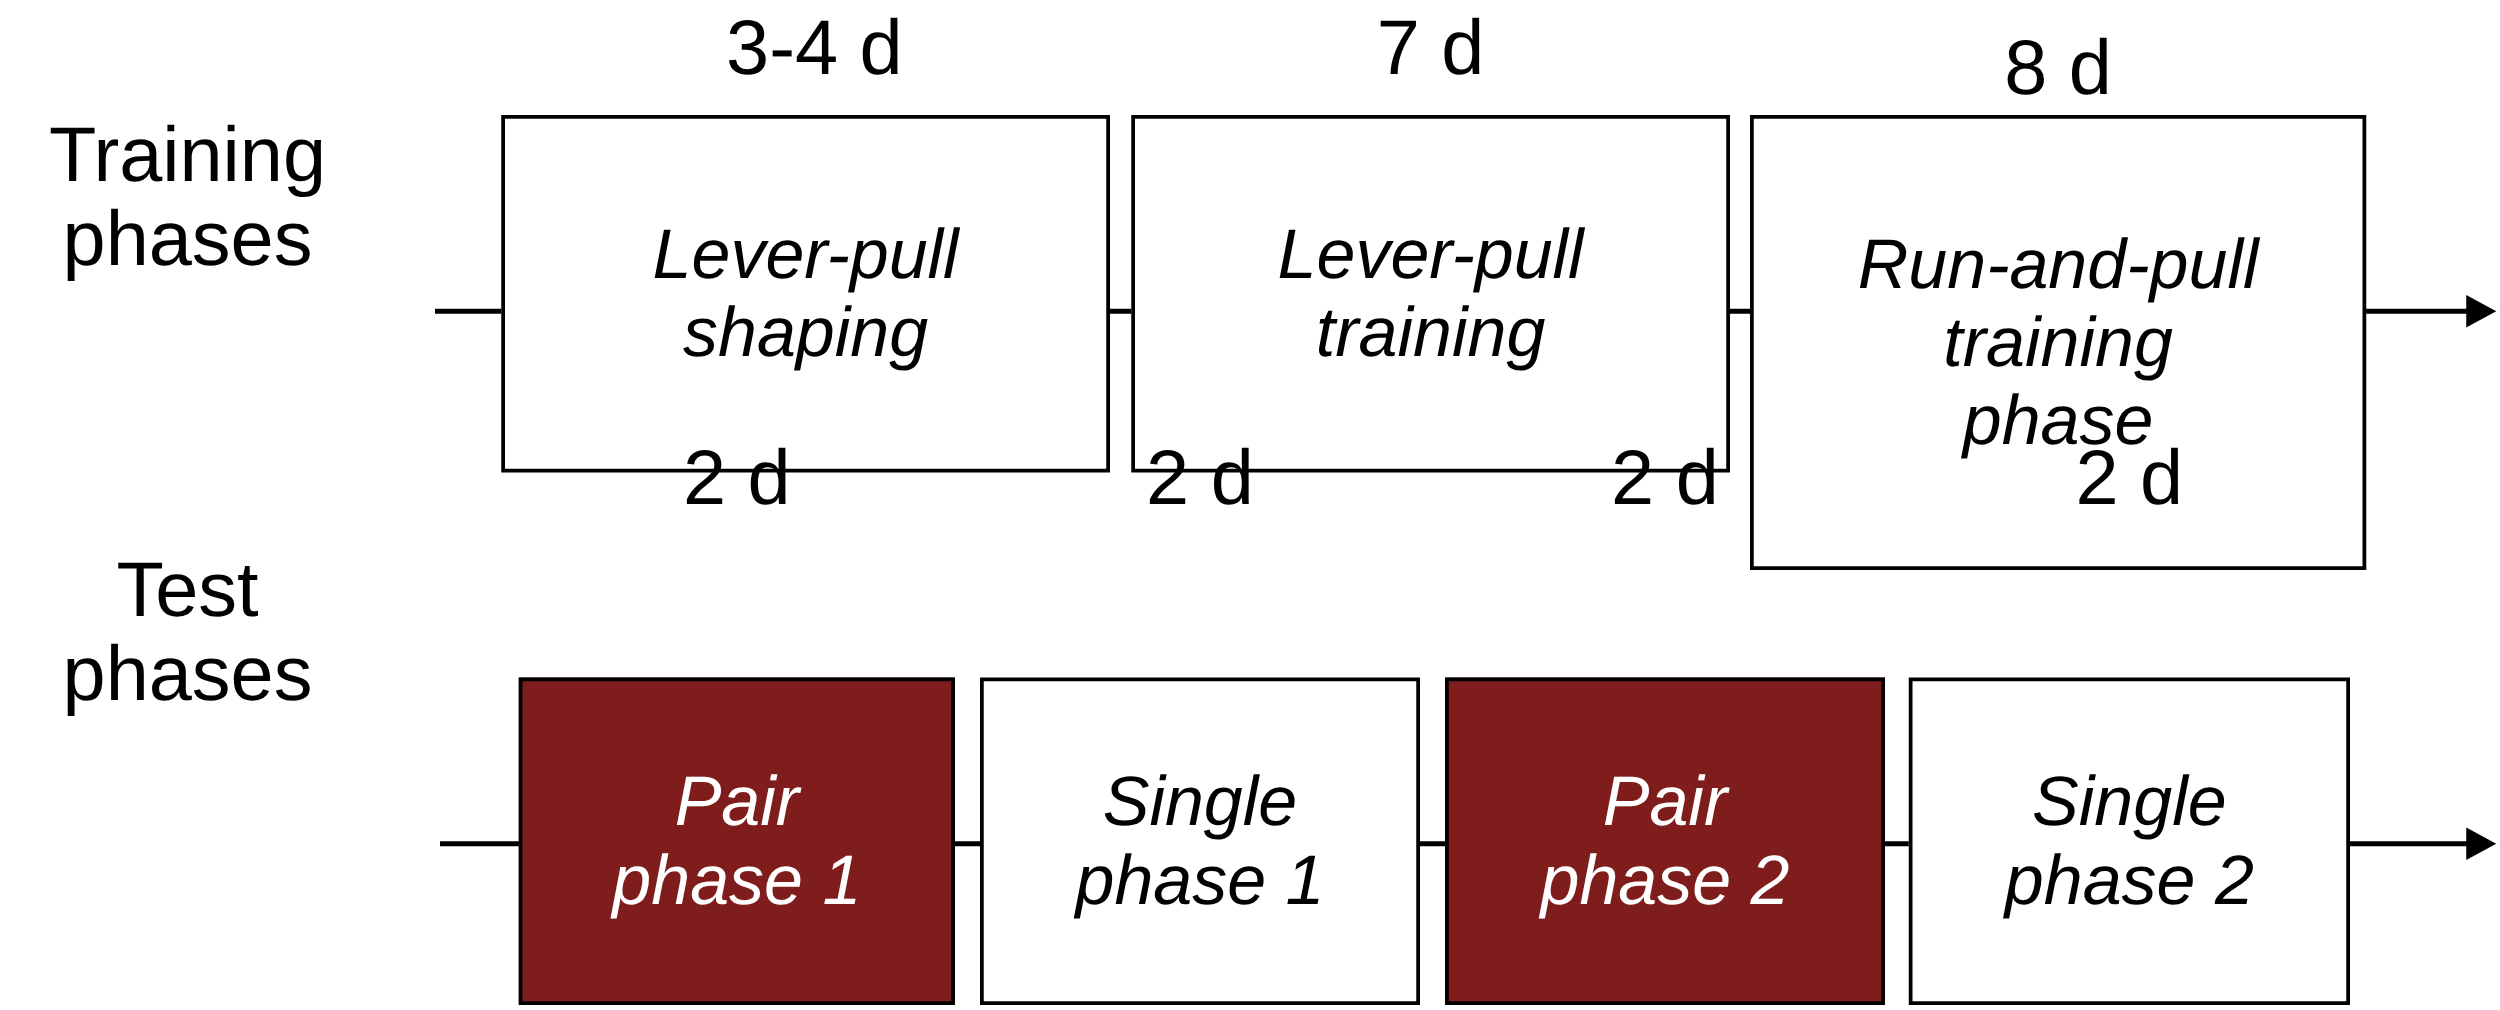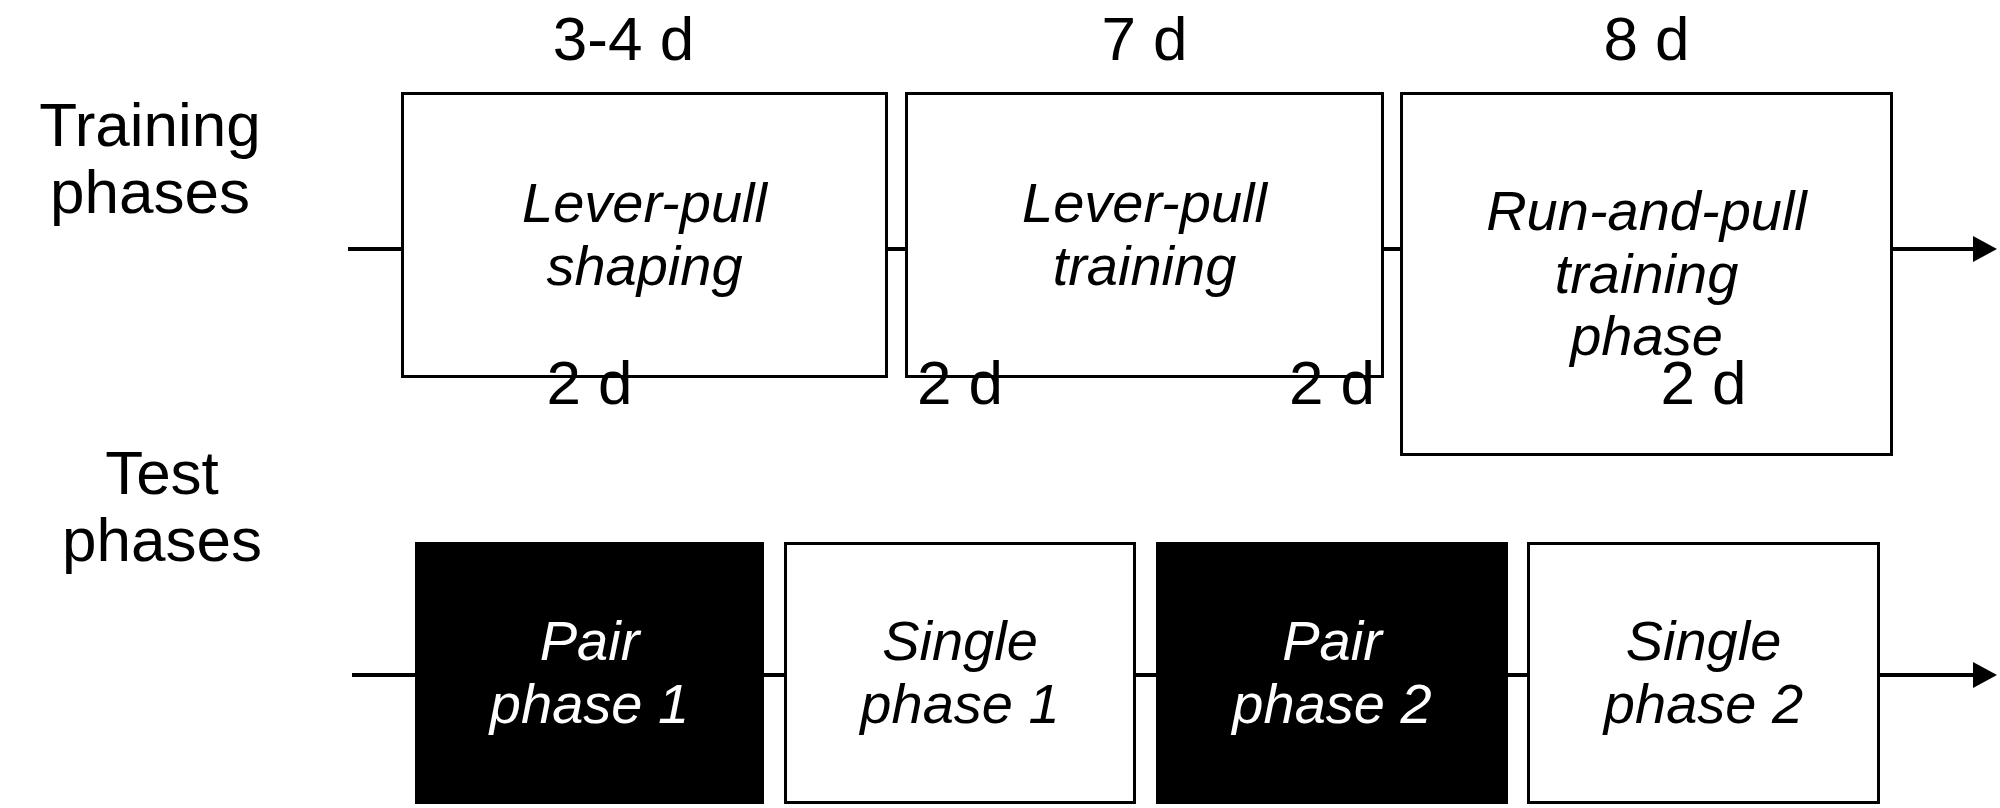--- a/index.html
+++ b/index.html
@@ -13,21 +13,21 @@
   
   .row-label{
     position:absolute;
     font-size:62px;
     line-height:1.08;
     text-align:center;
     white-space:pre-line;
     color:#000;
   }
   #label-training{ left:0px;  top:92px;  width:300px; }
-  #label-test{     left:12px;  top:440px; width:300px; }
+  #label-test{     left:0px;  top:440px; width:300px; }
 
   
   .duration{
     position:absolute;
     font-size:62px;
     line-height:1;
     text-align:center;
     color:#000;
   }
 
@@ -41,21 +41,21 @@
     text-align:center;
     font-size:56px;
     line-height:1.12;
     white-space:pre-line;
     border:3px solid #000000;
     background:#ffffff;
     color:#000000;
     font-style:italic;
   }
   .phase-box.filled{
-    background:#000000;
+    background:#7f1d1d;
     color:#ffffff;
     border-color:#000000;
   }
   .phase-box .box-text{display:block;}
 
   
   .connector{
     position:absolute;
     height:0;
     border-top:4px solid #000000;
@@ -78,23 +78,23 @@
 </head>
 <body>
 
 <div id="stage">
 
   <div class="row-label" id="label-training">Training
 phases</div>
 
   <div class="connector" style="left:348px; top:247px; width:55px;"></div>
 
-  <div class="duration" style="left:380px; top:8px; width:487px;">3-4 d</div>
+  <div class="duration" style="left:408px; top:8px; width:487px;">3-4 d</div>
   <div class="duration" style="left:905px; top:8px; width:479px;">7 d</div>
-  <div class="duration" style="left:1400px; top:8px; width:493px;">8 d</div>
+  <div class="duration" style="left:1400px; top:24px; width:493px;">8 d</div>
 
   <div class="phase-box" style="left:401px; top:92px; width:487px; height:286px;">
     <span class="box-text">Lever-pull
 shaping</span>
   </div>
 
   <div class="connector" style="left:886px; top:247px; width:21px;"></div>
 
   <div class="phase-box" style="left:905px; top:92px; width:479px; height:286px;">
     <span class="box-text">Lever-pull

